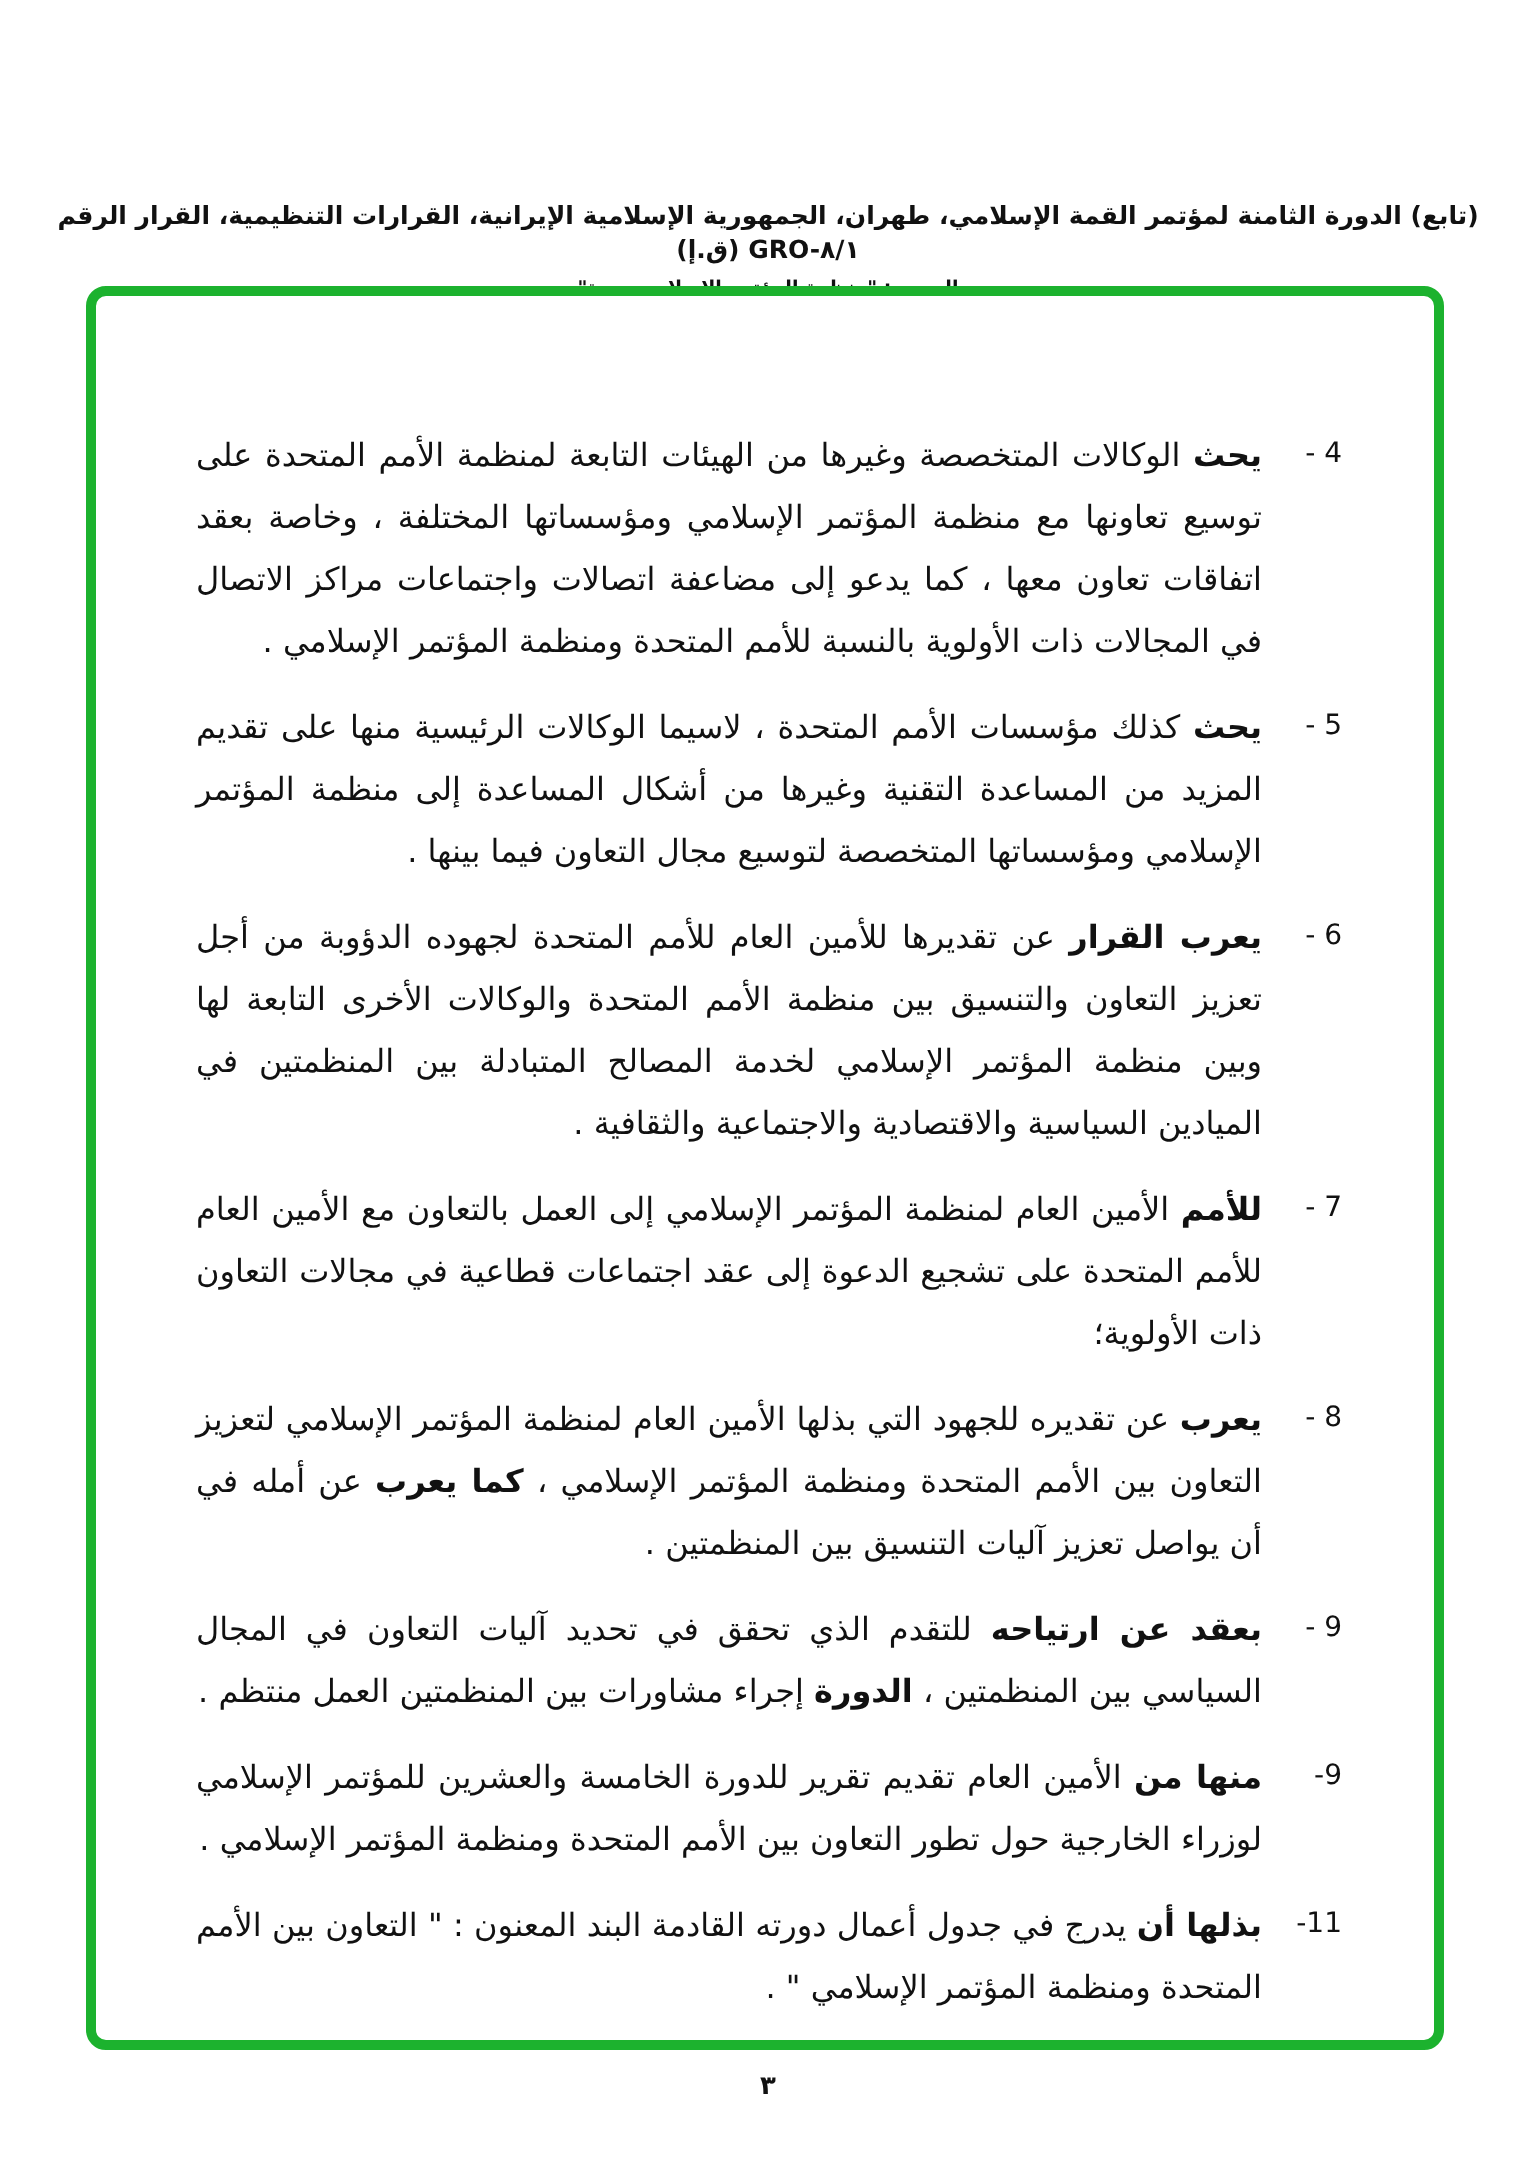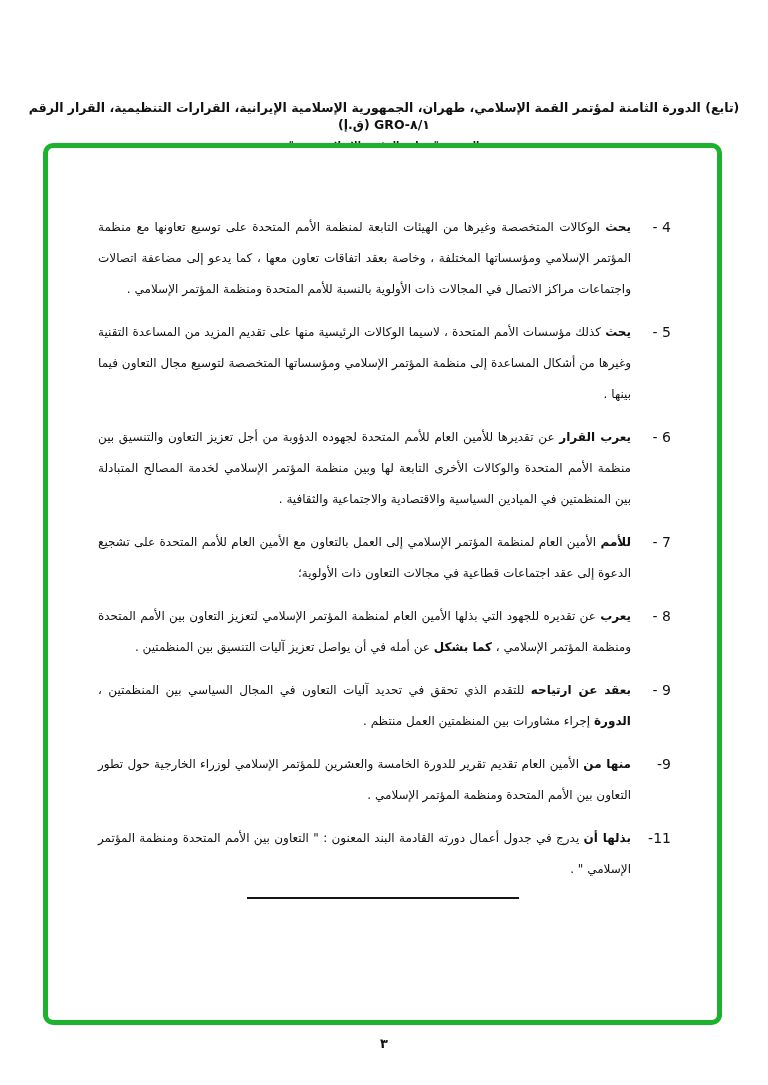--- a/index.html
+++ b/index.html
@@ -55,21 +55,21 @@
     margin-bottom: 12px;
   }
   .item .num {
     flex: 0 0 40px;
     font-size: 14px;
     line-height: 31px;
     white-space: nowrap;
   }
   .item .txt {
     flex: 1;
-    font-size: 12px;
+    font-size: 16px;
     line-height: 31px;
     text-align: justify;
   }
   .item .txt b { font-weight: bold; }
 
   .end-rule {
     width: 272px;
     height: 2px;
     background: #151515;
     margin: 10px auto 0 auto;
@@ -107,21 +107,21 @@
       <div class="item">
         <span class="num">6 -</span>
         <p class="txt"><b>يعرب القرار</b><span> عن تقديرها للأمين العام للأمم المتحدة لجهوده الدؤوبة من أجل تعزيز التعاون والتنسيق بين منظمة الأمم المتحدة والوكالات الأخرى التابعة لها وبين منظمة المؤتمر الإسلامي لخدمة المصالح المتبادلة بين المنظمتين في الميادين السياسية والاقتصادية والاجتماعية والثقافية .</span></p>
       </div>
       <div class="item">
         <span class="num">7 -</span>
         <p class="txt"><b>للأمم</b><span> الأمين العام لمنظمة المؤتمر الإسلامي إلى العمل بالتعاون مع الأمين العام للأمم المتحدة على تشجيع الدعوة إلى عقد اجتماعات قطاعية في مجالات التعاون ذات الأولوية؛</span></p>
       </div>
       <div class="item">
         <span class="num">8 -</span>
-        <p class="txt"><b>يعرب</b><span> عن تقديره للجهود التي بذلها الأمين العام لمنظمة المؤتمر الإسلامي لتعزيز التعاون بين الأمم المتحدة ومنظمة المؤتمر الإسلامي ، </span><b>كما بشكل</b><span> عن أمله في أن يواصل تعزيز آليات التنسيق بين المنظمتين .</span></p>
+        <p class="txt"><b>يعرب</b><span> عن تقديره للجهود التي بذلها الأمين العام لمنظمة المؤتمر الإسلامي لتعزيز التعاون بين الأمم المتحدة ومنظمة المؤتمر الإسلامي ، </span><b>كما يعرب</b><span> عن أمله في أن يواصل تعزيز آليات التنسيق بين المنظمتين .</span></p>
       </div>
       <div class="item">
         <span class="num">9 -</span>
         <p class="txt"><b>بعقد عن ارتياحه</b><span> للتقدم الذي تحقق في تحديد آليات التعاون في المجال السياسي بين المنظمتين ، </span><b>الدورة</b><span> إجراء مشاورات بين المنظمتين العمل منتظم .</span></p>
       </div>
       <div class="item">
         <span class="num">9-</span>
         <p class="txt"><b>منها من</b><span> الأمين العام تقديم تقرير للدورة الخامسة والعشرين للمؤتمر الإسلامي لوزراء الخارجية حول تطور التعاون بين الأمم المتحدة ومنظمة المؤتمر الإسلامي .</span></p>
       </div>
       <div class="item">

